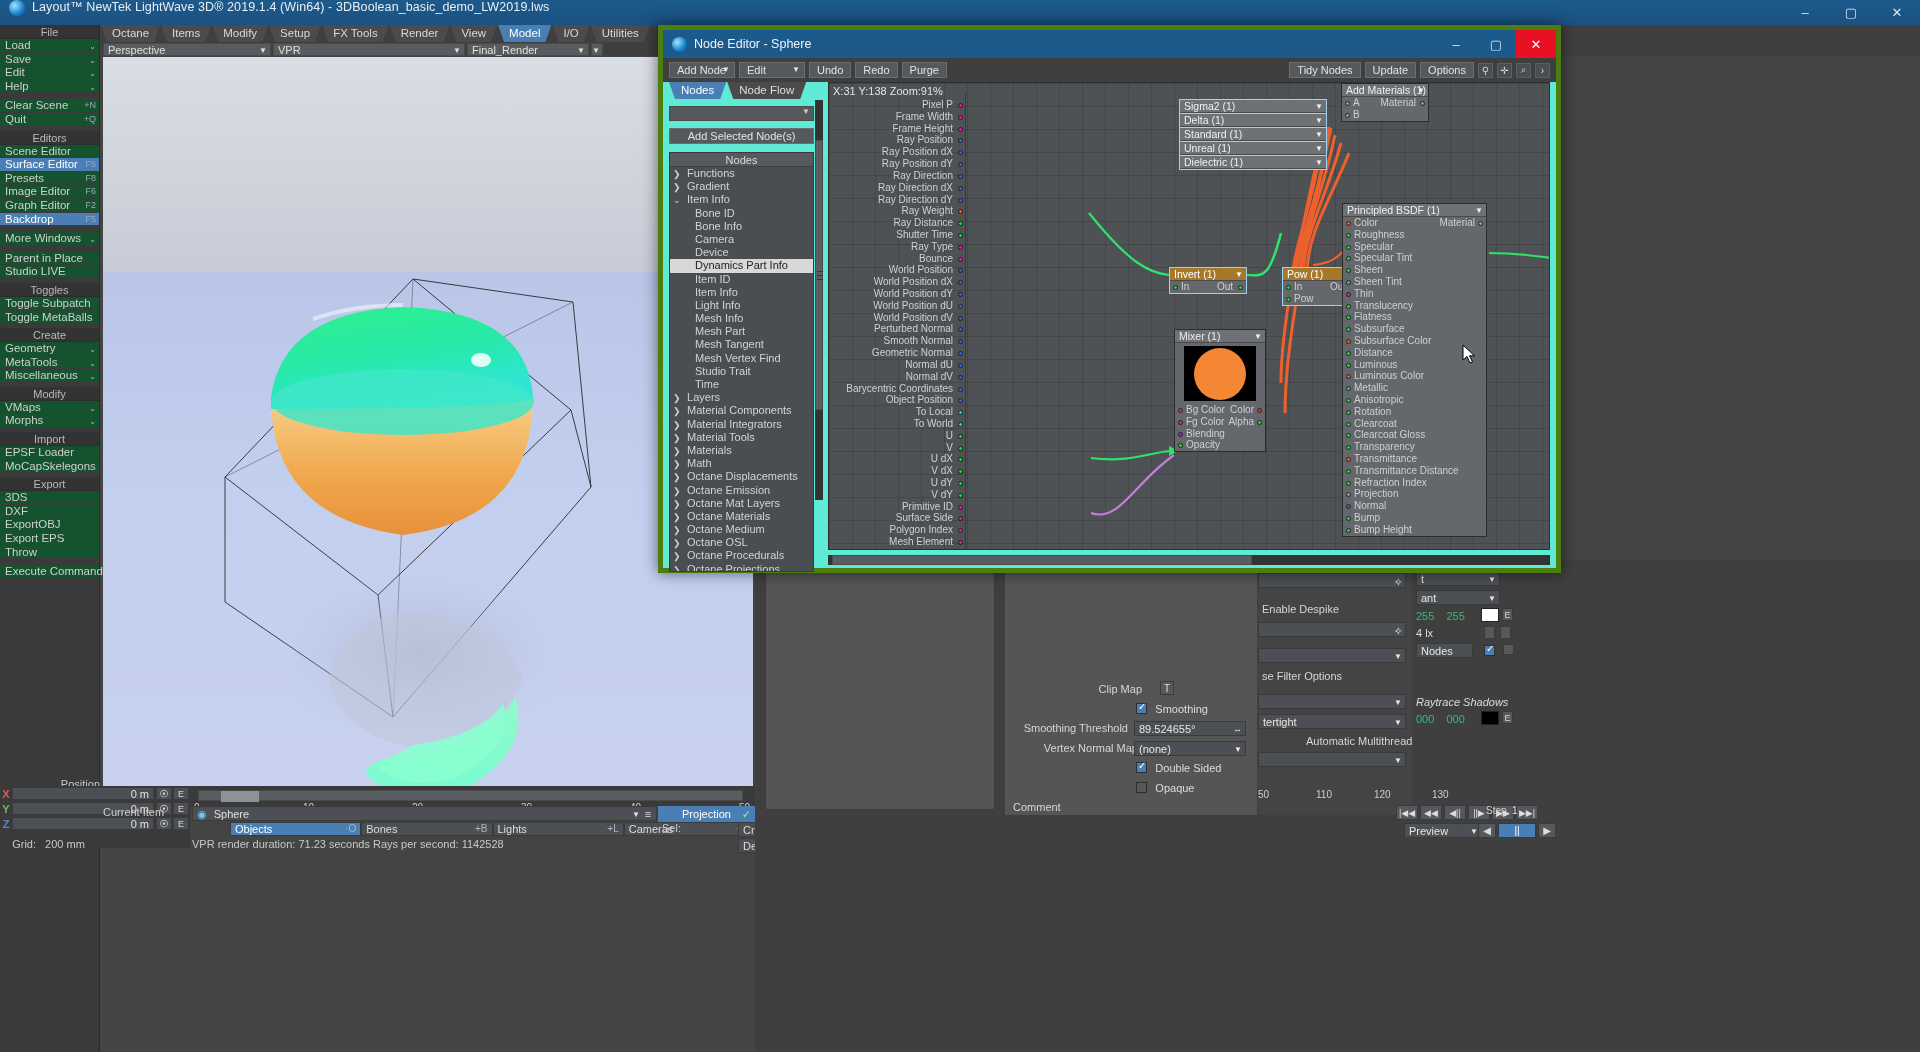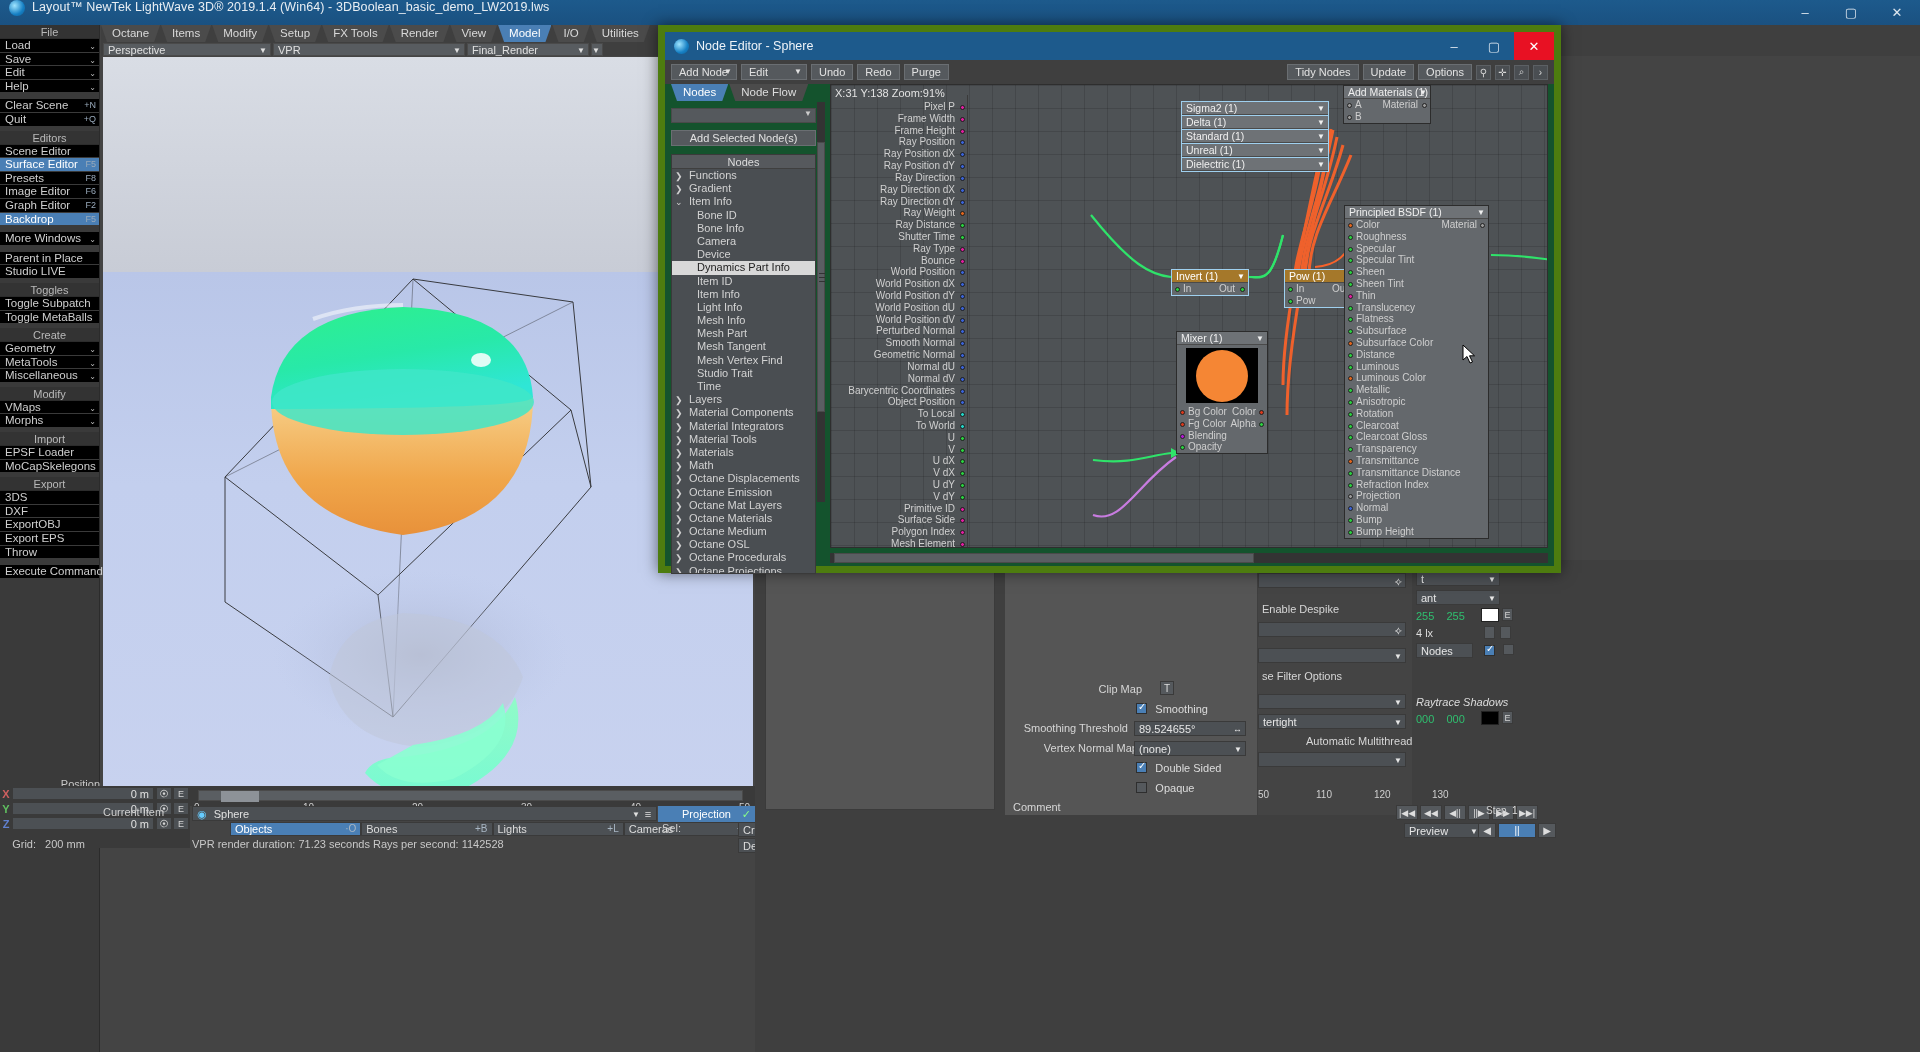--- a/index.html
+++ b/index.html
@@ -17,21 +17,21 @@
   .tb-btn { width:46px; height:25px; display:flex; align-items:center; justify-content:center;
     color:#dde6ee; font-size:13px; }
 
   
   .sidebar { position:absolute; left:0; top:25px; width:100px; height:1027px; background:#3a3a3a;
     border-right:1px solid #2b2b2b; }
   .sb-head { height:14px; line-height:14px; text-align:center; font-size:11px; color:#b9b9b9;
     background:#333; border-bottom:1px solid #2c2c2c; margin-top:4px;}
   .sb-head:first-child{margin-top:0;}
   .sb-item { height:13.6px; line-height:13.6px; padding-left:5px; font-size:11.5px; color:#cfcfcf;
-    background:#000000; border-bottom:1px solid #3a3a3a; position:relative; white-space:nowrap;}
+    background:#14532d; border-bottom:1px solid #3a3a3a; position:relative; white-space:nowrap;}
   .sb-item.sel { background:#4a7fb5; color:#fff; }
   .sb-item .sc { position:absolute; right:3px; top:0; font-size:9px; color:#9ab; }
   .sb-item .chev { position:absolute; right:3px; top:1px; font-size:8px; color:#bbb;}
   .sb-gap { height:6px; }
 
   
   .tabbar { position:absolute; left:101px; top:25px; width:1819px; height:17px; background:#3f3f3f; }
   .tab { display:inline-block; height:17px; line-height:17px; padding:0 11px; font-size:11.5px;
     color:#d9d9d9; background:#4b4b4b; margin-right:1px;
     clip-path: polygon(0 0,100% 0,calc(100% - 6px) 100%, 6px 100%); }
@@ -108,21 +108,21 @@
     vertical-align:-1px;position:relative;}
   .cb.on::after{content:"✓";position:absolute;left:1px;top:-3px;font-size:10px;color:#fff;}
   .cb.off{background:#55595d;}
   .ic-btn{width:11px;height:11px;background:#55595d;border:1px solid #3a3a3a;display:inline-block;}
 
   
   .colR{position:absolute;left:1412px;top:565px;width:180px;height:300px;background:#3f3f3f;}
 
   
   .ne { position:absolute; left:658px; top:25px; width:903px; height:548px;
-    background:#14532d; border:7px solid #4d7c0f; box-shadow:0 0 14px rgba(0,0,0,.55); }
+    background:#5eead4; border:5px solid #4d7c0f; box-shadow:0 0 14px rgba(0,0,0,.55); }
   .ne-title { height:28px; background:#1d5a8c; display:flex; align-items:center; }
   .ne-title .ico{width:15px;height:15px;margin:0 7px 0 9px;border-radius:50%;
     background:radial-gradient(circle at 35% 35%, #9fe4ff, #1680c4 60%, #0c5e96);}
   .ne-title .t{color:#eef3f8;font-size:12.5px;}
   .ne-title .btns{margin-left:auto;display:flex;}
   .ne-title .b{width:40px;height:28px;display:flex;align-items:center;justify-content:center;color:#dce6ef;font-size:13px;}
   .ne-title .b.close{background:#e81123;color:#fff;}
   .ne-tools{height:24px;background:#3f3f3f;display:flex;align-items:center;padding:0 6px;gap:4px;}
   .ne-btn{height:16px;background:#55595d;border:1px solid #6a6e72;color:#e2e2e2;font-size:11px;
     line-height:14px;padding:0 7px;position:relative;}

